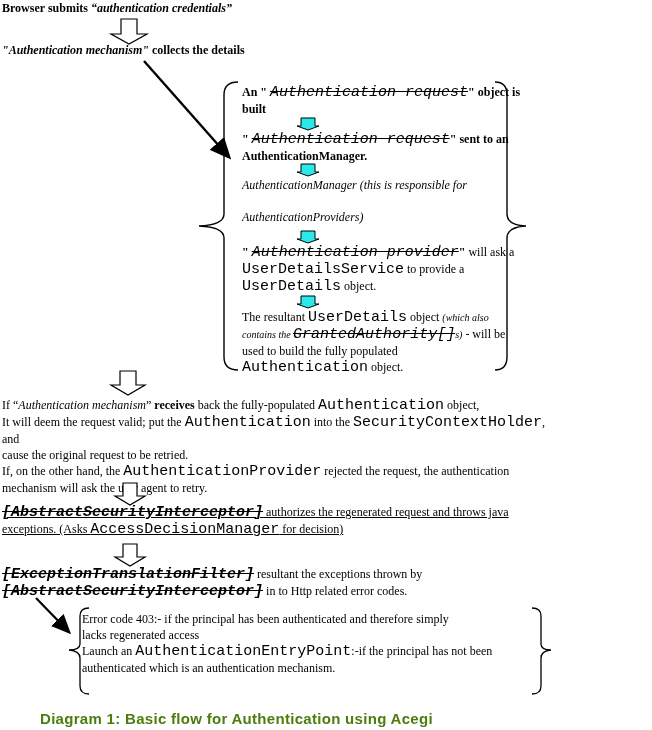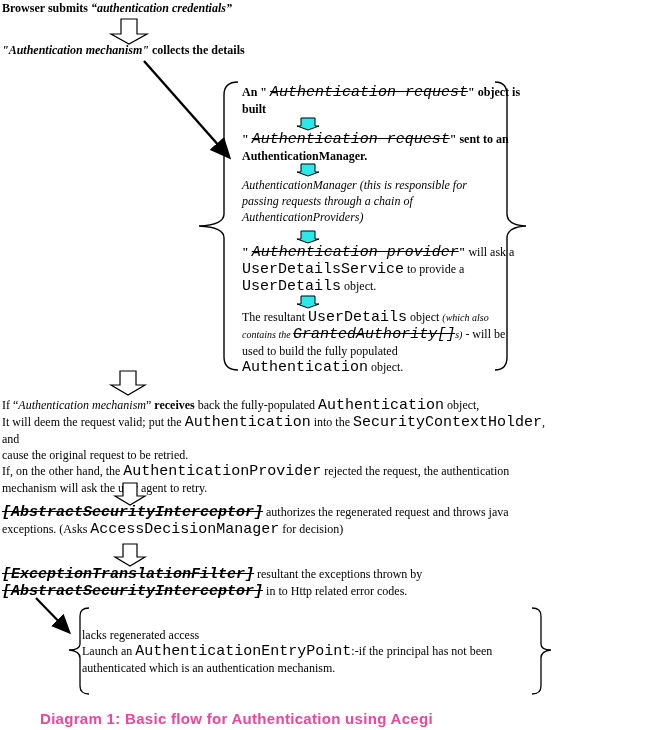--- a/index.html
+++ b/index.html
@@ -58,21 +58,21 @@
     <svg class="cyan-arrow" width="24" height="14" viewBox="0 0 24 14">
       <path d="M5,1 L19,1 L19,9 L23,9 L12,13 L1,9 L5,9 Z" stroke="#000000" stroke-width="1" fill="#2BE9E9"></path>
     </svg>
 
     <div><span class="b">" </span><span class="m i st">Authentication request</span><span class="b">" sent to an</span><br><span class="b">AuthenticationManager.</span></div>
 
     <svg class="cyan-arrow" style="margin-top:-1px;" width="24" height="14" viewBox="0 0 24 14">
       <path d="M5,1 L19,1 L19,9 L23,9 L12,13 L1,9 L5,9 Z" stroke="#000000" stroke-width="1" fill="#2BE9E9"></path>
     </svg>
 
-    <div><span class="i">AuthenticationManager (this is responsible for</span><br><span class="i">passing requests through a chain of</span><br><span class="i">AuthenticationProviders)</span></div>
+    <div><span class="i">AuthenticationManager (this is responsible for</span><br><br><span class="i">AuthenticationProviders)</span></div>
 
     <svg class="cyan-arrow" style="margin-top:5px;" width="24" height="14" viewBox="0 0 24 14">
       <path d="M5,1 L19,1 L19,9 L23,9 L12,13 L1,9 L5,9 Z" stroke="#000000" stroke-width="1" fill="#2BE9E9"></path>
     </svg>
 
     <div><span class="b">" </span><span class="m i st">Authentication provider</span><span class="b">"</span><span> will ask a</span><br><span class="m">UserDetailsService</span><span> to provide a</span><br><span class="m">UserDetails</span><span> object.</span></div>
 
     <svg class="cyan-arrow" width="24" height="14" viewBox="0 0 24 14">
       <path d="M5,1 L19,1 L19,9 L23,9 L12,13 L1,9 L5,9 Z" stroke="#000000" stroke-width="1" fill="#2BE9E9"></path>
     </svg>
@@ -83,21 +83,21 @@
   <svg class="abs" style="left:106px;top:370px;" width="44" height="27" viewBox="0 0 44 27">
     <path d="M14,1 L30,1 L30,15 L39,15 L22,25 L5,15 L14,15 Z" fill="#ffffff" stroke="#000000" stroke-width="1.2"></path>
   </svg>
 
   <div class="abs wrapblock" style="left:2px;top:397px;width:560px;"><span>If “</span><span class="i">Authentication mechanism</span><span>” </span><span class="b">receives</span><span> back the fully-populated </span><span class="m">Authentication</span><span> object,</span><br><span>It will deem the request valid; put the </span><span class="m">Authentication</span><span> into the </span><span class="m">SecurityContextHolder</span><span>, and</span><br><span>cause the original request to be retried.</span><br><span>If, on the other hand, the </span><span class="m">AuthenticationProvider</span><span> rejected the request, the authentication</span><br><span>mechanism will ask the user agent to retry.</span></div>
 
   <svg class="abs" style="left:110px;top:482px;" width="40" height="25" viewBox="0 0 40 25">
     <path d="M13,1 L27,1 L27,14 L35,14 L20,23 L5,14 L13,14 Z" fill="#ffffff" stroke="#000000" stroke-width="1.2"></path>
   </svg>
 
-  <div class="abs wrapblock" style="left:2px;top:504px;width:560px;"><span class="m b i st">[AbstractSecurityInterceptor]</span><span> authorizes the regenerated request and throws java</span><br><span>exceptions. (Asks </span><span class="m">AccessDecisionManager</span><span> for decision)</span></div>
+  <div class="abs wrapblock" style="left:2px;top:504px;width:560px;text-decoration:underline;"><span class="m b i st">[AbstractSecurityInterceptor]</span><span> authorizes the regenerated request and throws java</span><br><span>exceptions. (Asks </span><span class="m">AccessDecisionManager</span><span> for decision)</span></div>
 
   <svg class="abs" style="left:110px;top:543px;" width="40" height="25" viewBox="0 0 40 25">
     <path d="M13,1 L27,1 L27,14 L35,14 L20,23 L5,14 L13,14 Z" fill="#ffffff" stroke="#000000" stroke-width="1.2"></path>
   </svg>
 
   <div class="abs wrapblock" style="left:2px;top:566px;width:560px;"><span class="m b i st">[ExceptionTranslationFilter]</span><span> resultant the exceptions thrown by</span><br><span class="m b i st">[AbstractSecurityInterceptor]</span><span> in to Http related error codes.</span></div>
 
   <svg class="abs" style="left:30px;top:593px;" width="52" height="50" viewBox="0 0 52 50">
     <defs>
       <marker id="ah2" markerWidth="9" markerHeight="8" refX="7" refY="4" orient="auto">
@@ -108,17 +108,17 @@
   </svg>
 
   <svg class="abs" style="left:66px;top:606px;" width="26" height="92" viewBox="0 0 26 92">
     <path d="M23,2 Q14,2 14,10 L14,38 Q14,44 3,44 Q14,45 14,52 L14,80 Q14,88 23,88" fill="none" stroke="#000000" stroke-width="1.3"></path>
   </svg>
 
   <svg class="abs" style="left:528px;top:606px;" width="26" height="92" viewBox="0 0 26 92">
     <path d="M4,2 Q13,2 13,10 L13,38 Q13,44 23,44 Q13,45 13,52 L13,80 Q13,88 4,88" fill="none" stroke="#000000" stroke-width="1.3"></path>
   </svg>
 
-  <div class="abs wrapblock" style="left:82px;top:611px;width:450px;"><br><span>lacks regenerated access</span><br><span>Launch an </span><span class="m">AuthenticationEntryPoint</span><span>:-if the principal has not been</span><br><span>authenticated which is an authentication mechanism.</span></div>
+  <div class="abs wrapblock" style="left:82px;top:611px;width:450px;"><span>Error code 403:- if the principal has been authenticated and therefore simply</span><br><span>lacks regenerated access</span><br><span>Launch an </span><span class="m">AuthenticationEntryPoint</span><span>:-if the principal has not been</span><br><span>authenticated which is an authentication mechanism.</span></div>
 
-  <div class="abs txt caption" style="left: 40px; top: 711px; color: #ec4899;">Diagram 1: Basic flow for Authentication using Acegi</div>
+  <div class="abs txt caption" style="left: 40px; top: 711px; color: #4d7c0f;">Diagram 1: Basic flow for Authentication using Acegi</div>
 
 </div>
 
 </body></html>

